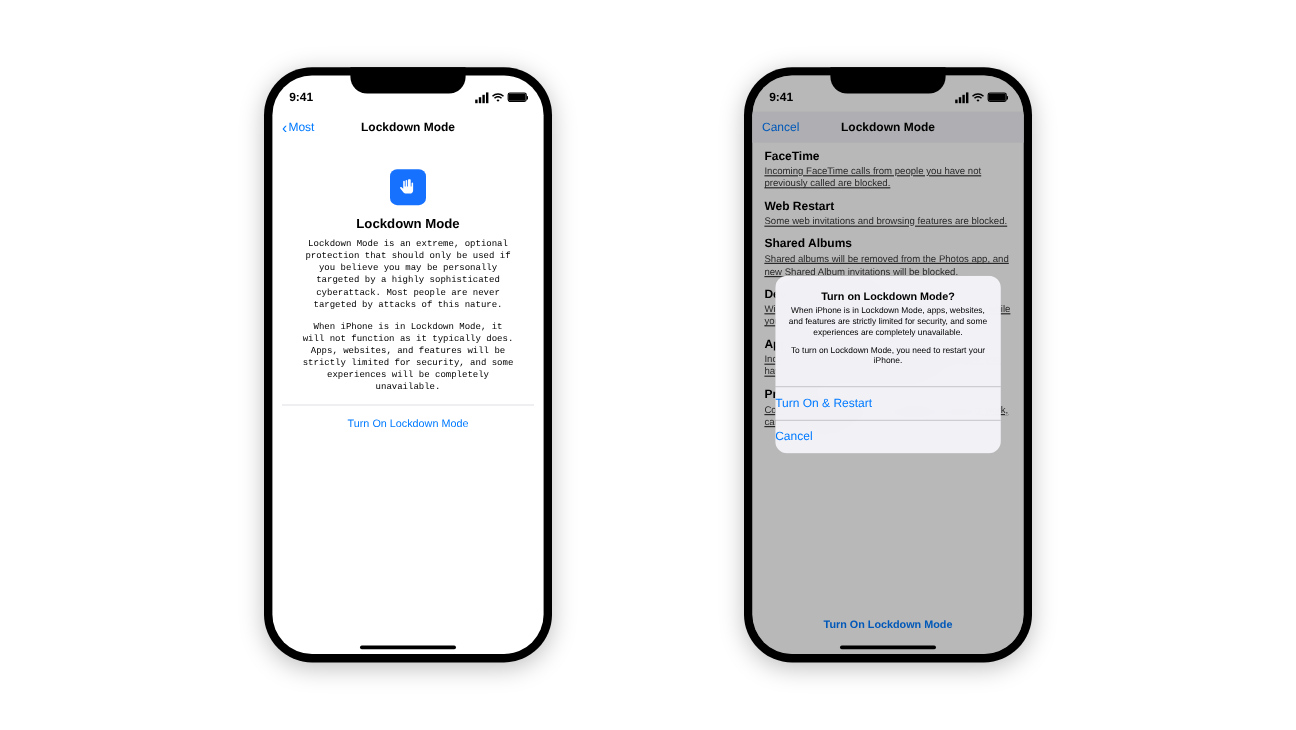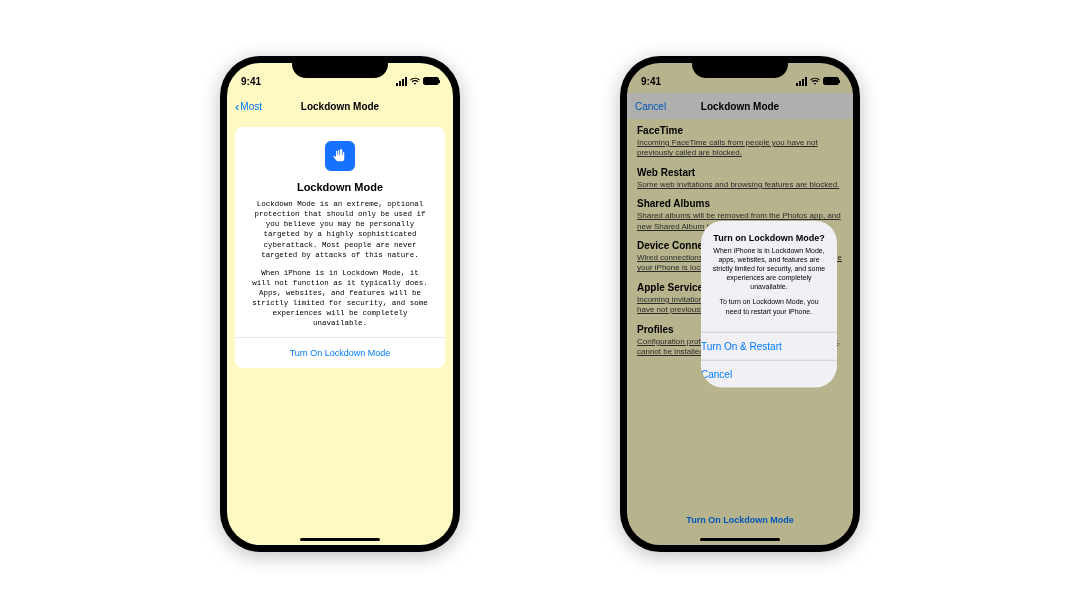--- a/index.html
+++ b/index.html
@@ -18,21 +18,21 @@
     height: 496px;
     background: #000;
     border-radius: 40px;
     padding: 7px;
     box-shadow: 0 4px 20px rgba(0,0,0,0.25);
     position: relative;
   }
   .screen {
     width: 100%;
     height: 100%;
-    background: #fef9c3;
+    background: #ffffff;
     border-radius: 33px;
     overflow: hidden;
     position: relative;
   }
   .notch {
     position: absolute;
     top: 0;
     left: 50%;
     transform: translateX(-50%);
     width: 96px;
@@ -105,22 +105,22 @@
   .section { padding:6px 10px 2px 10px; }
   .section .hdr { font-size:10px; font-weight:600; color:#000; margin-bottom:2px;}
   .section .txt { font-size:8px; line-height:1.3; color:#3a3a3c;text-decoration:underline;}
   .navbar2 { background:rgba(242,242,247,0.9); border-bottom:0; }
   .bottomlink {
     position:absolute; bottom:20px; left:0; right:0; text-align:center;
     color:#007aff; font-size:9px; font-weight:600;
   }
   .alert {
     position:absolute; z-index:60; left:50%; top:50%; transform:translate(-50%,-50%);
-    width:136px; background:rgba(242,242,247,0.98); border-radius:22px;
-    overflow:hidden; backdrop-filter:blur(10px);margin-left:29px;
+    width:188px; background:rgba(242,242,247,0.98); border-radius:10px;
+    overflow:hidden; backdrop-filter:blur(10px);
   }
   .alert .ac { padding:12px 10px 10px 10px; text-align:center; }
   .alert .at { font-size:9px; font-weight:600; margin-bottom:3px; color:#000;}
   .alert .am { font-size:7px; line-height:1.3; color:#000; margin-bottom:6px;}
   .alert .ab { border-top:1px solid rgba(0,0,0,0.15); padding:8px 0; text-align:left; font-size:10px; color:#007aff;}
 </style>
 </head>
 <body>
 
 <div class="phone">

